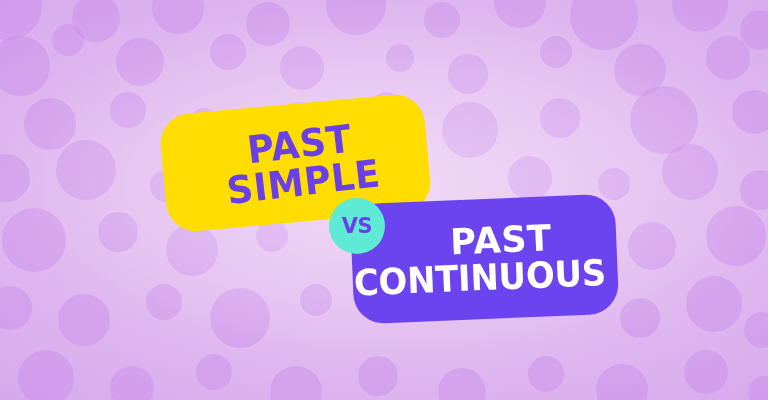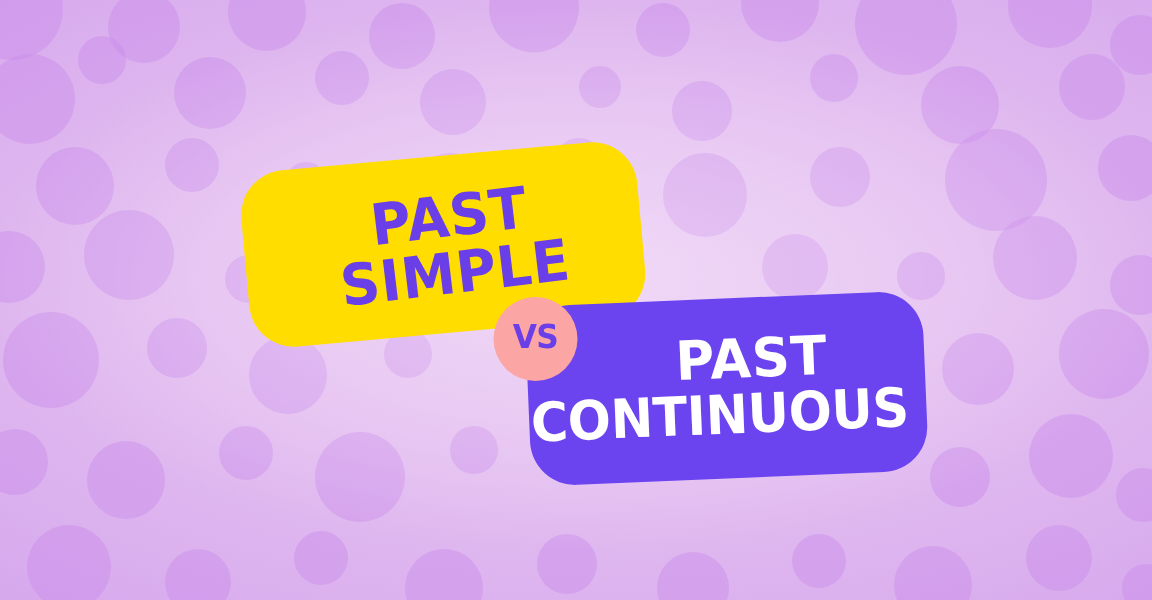--- a/index.html
+++ b/index.html
@@ -130,21 +130,21 @@
   }
 
   
   #vs-badge {
     position: absolute;
     left: 329px;
     top: 198px;
     width: 56px;
     height: 56px;
     border-radius: 50%;
-    background: #fca5a5;
+    background: #5eead4;
     z-index: 6;
     display: flex;
     align-items: center;
     justify-content: center;
   }
   #vs-label {
     color: #6B3FE8;
     font-family: "DejaVu Sans", sans-serif;
     font-weight: 700;
     font-size: 22px;

